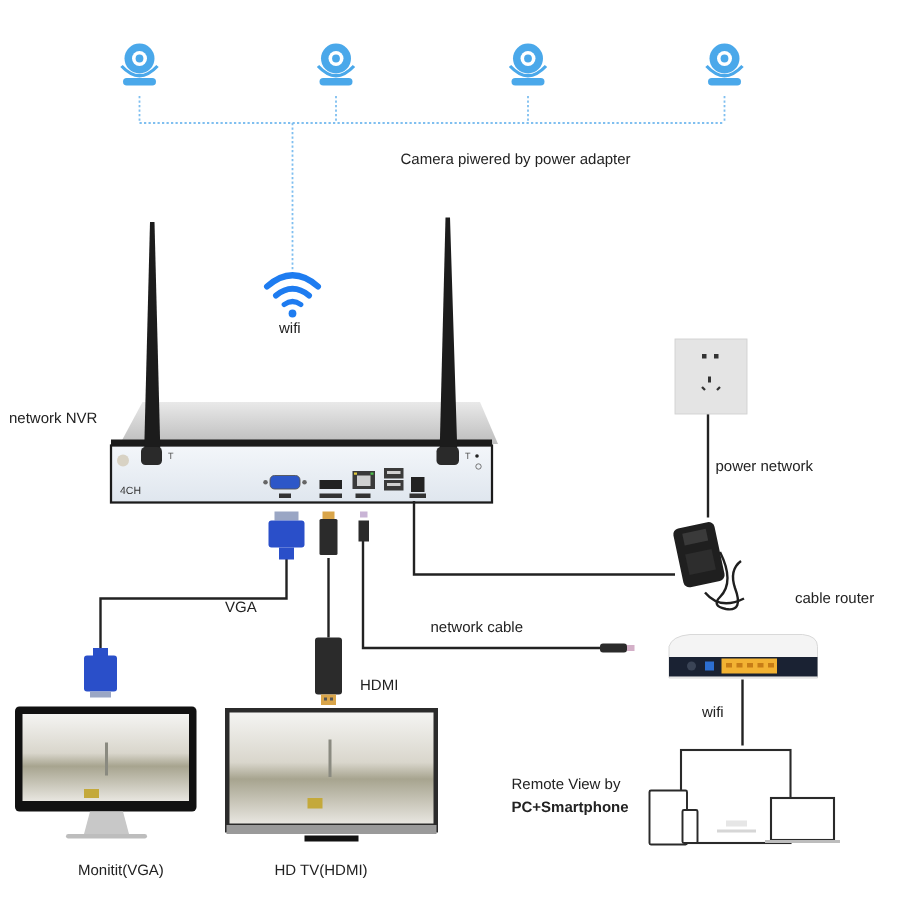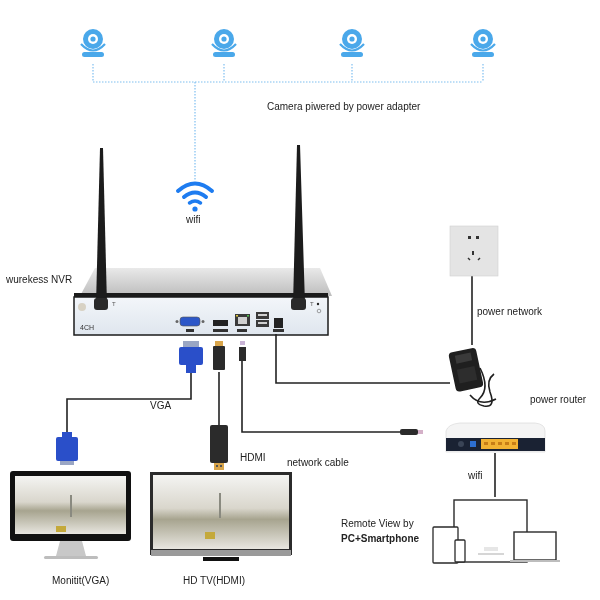--- a/index.html
+++ b/index.html
@@ -218,24 +218,24 @@
     <rect x="478" y="553" width="26" height="2" fill="#d6d6d6" stroke="none"></rect>
     <rect x="433" y="527" width="25" height="36" rx="1" stroke-width="1.3"></rect>
     <rect x="455" y="540" width="10" height="22" rx="1" stroke-width="1.3"></rect>
     <rect x="514" y="532" width="42" height="28" stroke-width="1.4"></rect>
     <rect x="510" y="560" width="50" height="2" fill="#bdbdbd" stroke="none"></rect>
   </g>
 </svg>
 
 <div class="lbl" style="left:267px; top:101px;">Camera piwered by power adapter</div>
 <div class="lbl" style="left:186px; top:214px;">wifi</div>
-<div class="lbl" style="left:6px; top:274px;">wurekess NVR</div>
+<div class="lbl" style="left:6px; top:274px;">network NVR</div>
 <div class="lbl" style="left:80px; top:324px; font-size:7px; color:#333;">4CH</div>
 <div class="lbl" style="left:477px; top:306px;">power network</div>
-<div class="lbl" style="left:530px; top:394px;">power router</div>
+<div class="lbl" style="left:530px; top:394px;">cable router</div>
 <div class="lbl" style="left:120px; top:400px;margin-left:30px;">VGA</div>
-<div class="lbl" style="left:287px; top:413px;margin-top:44px;">network cable</div>
+<div class="lbl" style="left:287px; top:413px;">network cable</div>
 <div class="lbl" style="left:240px; top:452px;">HDMI</div>
 <div class="lbl" style="left:468px; top:470px;">wifi</div>
 <div class="lbl" style="left:341px; top:518px;">Remote View by</div>
 <div class="lbl" style="left:341px; top:533px;font-weight:bold;">PC+Smartphone</div>
 <div class="lbl" style="left:52px; top:575px;">Monitit(VGA)</div>
 <div class="lbl" style="left:183px; top:575px;">HD TV(HDMI)</div>
 
 </body></html>

